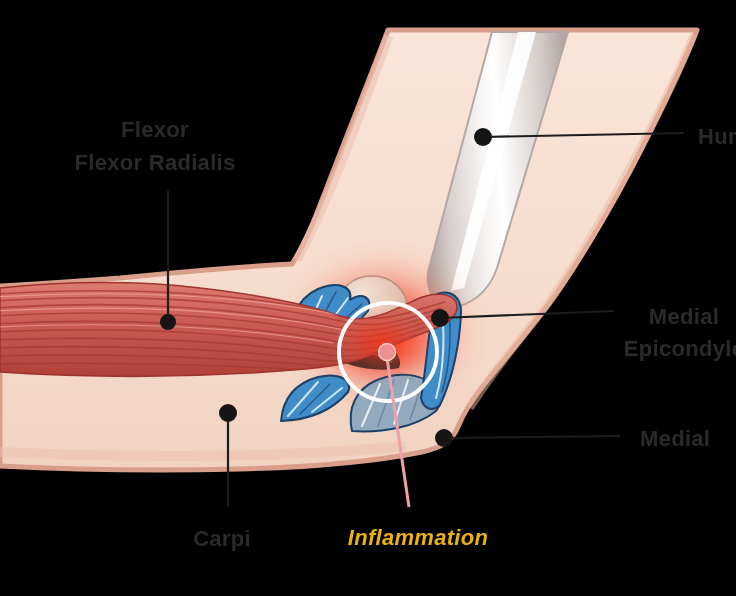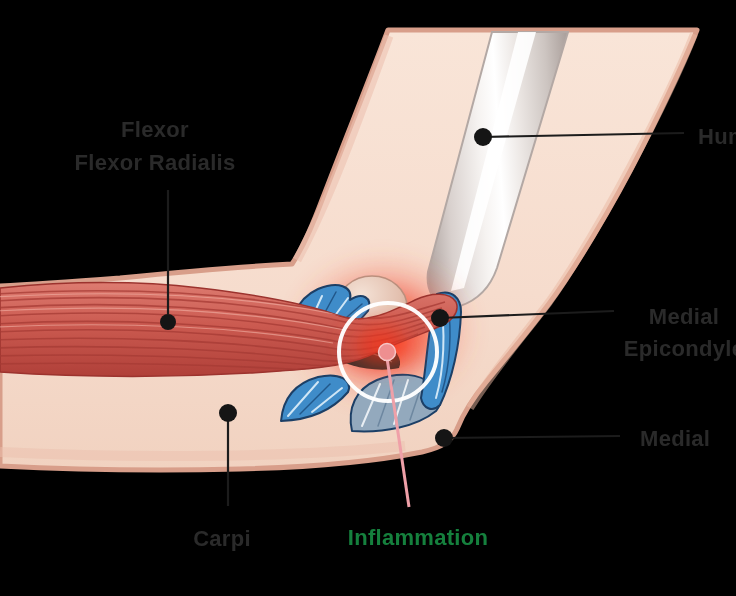--- a/index.html
+++ b/index.html
@@ -15,21 +15,21 @@
     position:absolute;
     font-family:"Liberation Sans", sans-serif;
     font-weight:700;
     font-size:22px;
     color:#2a2a2a;
     white-space:nowrap;
     letter-spacing:.3px;
     line-height:33px;
   }
   .centered{transform:translateX(-50%);text-align:center;}
-  .pink{color:#15803d;}
+  .pink{color:#eab308;font-style:italic;}
 </style>
 </head>
 <body>
 
 <div id="stage">
 
   <svg id="art" width="736" height="596" viewBox="0 0 736 596">
     <defs>
       <linearGradient id="skinGrad" x1="0" y1="0" x2="0" y2="1">
         <stop offset="0" stop-color="#f9e5d8"></stop>

